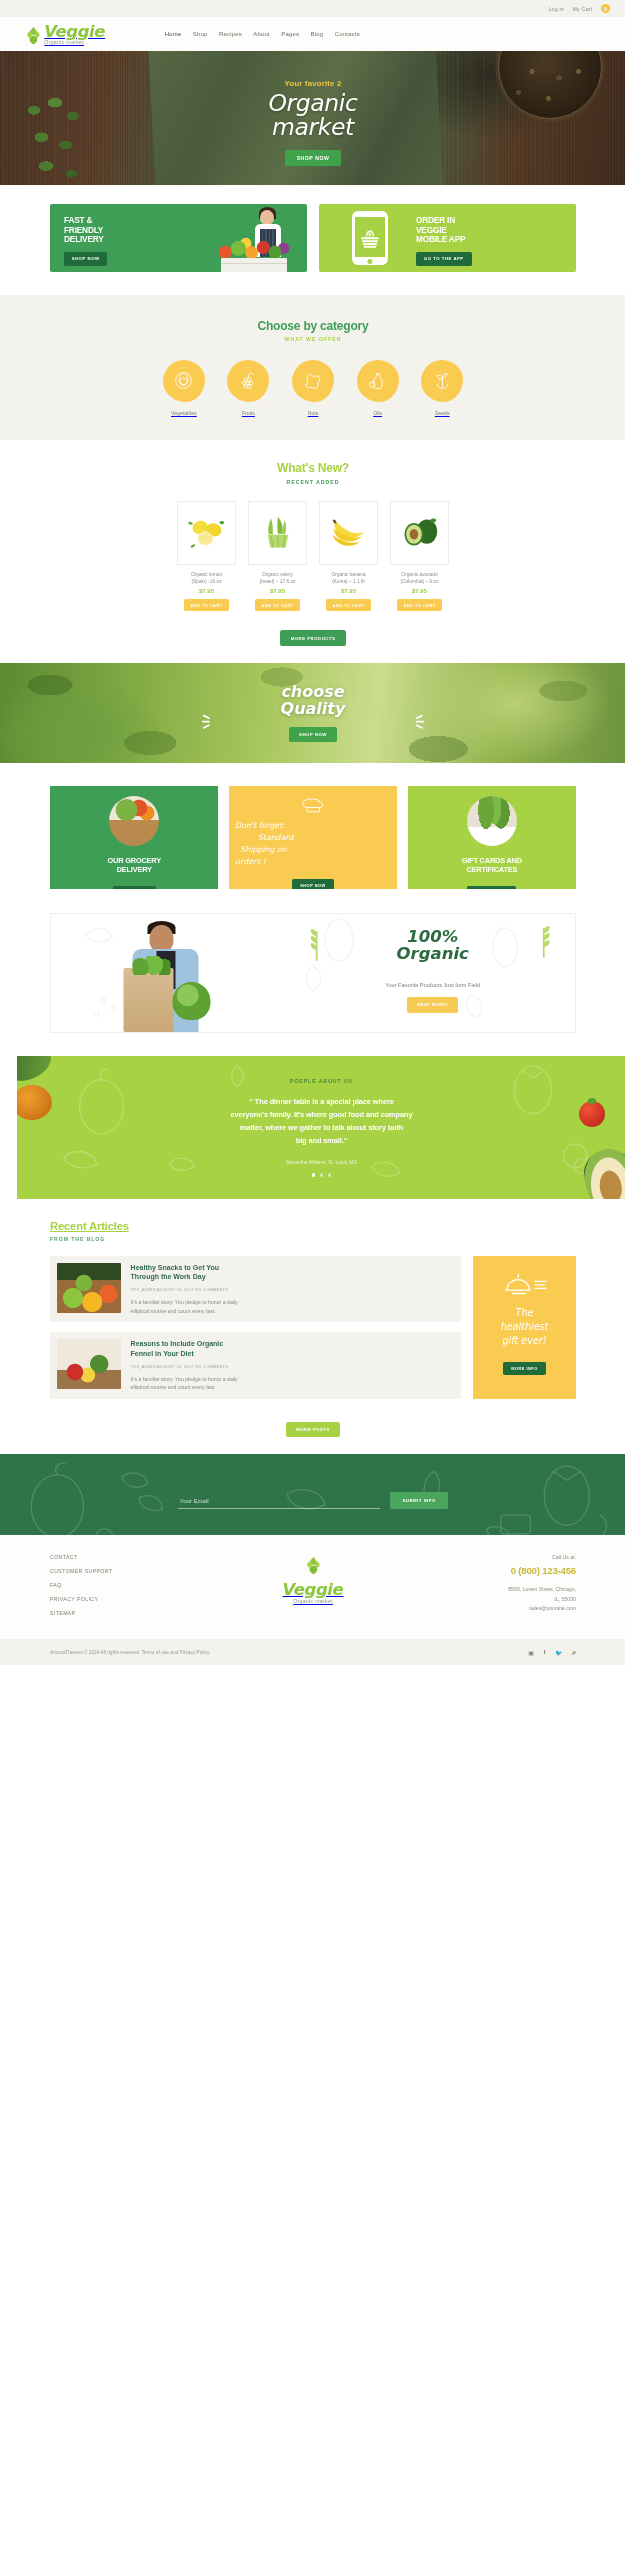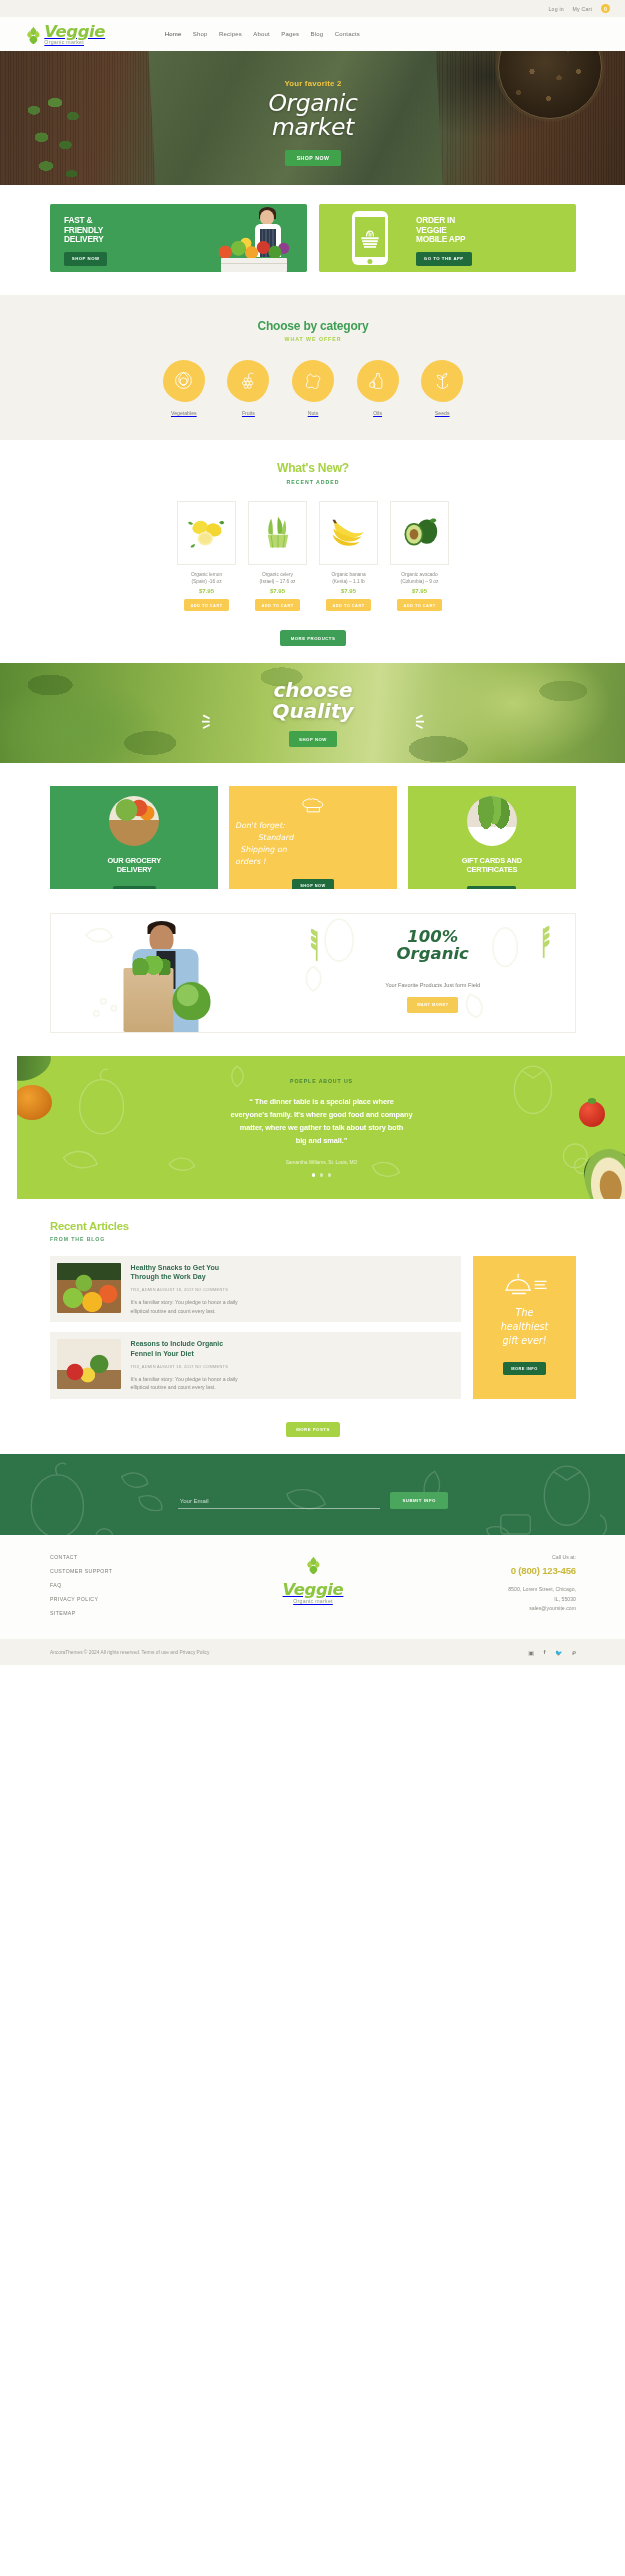--- a/index.html
+++ b/index.html
@@ -238,21 +238,21 @@
       radial-gradient(ellipse 21px 9.6px at 45% 14%, rgba(90,130,45,.35) 0 100%, transparent),
       radial-gradient(ellipse 29.5px 13px at 70% 86%, rgba(60,100,30,.35) 0 100%, transparent),
       radial-gradient(ellipse 24px 10.4px at 90% 28%, rgba(80,120,40,.35) 0 100%, transparent);
   }
   .quality-inner {
     position:relative; z-index:2; height:100%;
     display:flex; flex-direction:column; align-items:center; justify-content:center;
   }
   .quality-title {
     font-family:"DejaVu Sans", sans-serif; font-style: italic; font-weight:bold;
-    font-size: 20px; color:#fff; text-align:center; line-height:1.05;
+    font-size: 16px; color:#fff; text-align:center; line-height:1.05;
     text-shadow: 0 0.9px 3.5px rgba(0,0,0,.25);
   }
   .quality .btn { margin-top: 9.6px; background:#41a24c; color:#fff; font-size:4.3px; padding:5.2px 10.4px; border-radius:1.7px; }
   .dash-l, .dash-r { position:absolute; top:50%; width:22.6px; height:17.4px; }
   .dash-l { left: 202px; } .dash-r { right: 202px; }
 
   
   .cards { display:flex; gap: 10.4px; padding: 22.6px 50px 21px; background:#fff; }
   .card { flex:1; height: 103px; position:relative; padding-top: 10.4px; text-align:center; overflow:hidden;}
   .card-1 { background:#3f9e55; }
@@ -350,21 +350,21 @@
     position:absolute; left:-12px; top:-7px; width:47px;height:29.5px;border-radius:50%;
     background:linear-gradient(120deg,#3f6b28,#6ea33c); transform:rotate(-25deg);
   }
   .pumpkin {
     position:absolute; left:-5.2px; top: 29.5px; width:40px;height:35px;border-radius:50%;
     background:radial-gradient(circle at 40% 35%, #f0a02e 0%, #c96f14 80%);
   }
 
   
   .articles { background:#fff; padding: 21px 50px 17.4px; }
-  .art-head-title { font-size:11.3px; font-weight:bold; color:#a7d243; letter-spacing:-0.2px;}
+  .art-head-title { font-size:11.3px; font-weight:bold; color:#a7d243; letter-spacing:-0.2px;text-decoration:underline;}
   .art-head-sub { font-size:5.2px; color:#57a06a; font-weight:bold; letter-spacing:0.9px; margin-top:3.5px;}
   .art-body { display:flex; gap: 12px; margin-top: 14px; }
   .art-list { flex: 1 1 auto; width: 321px; }
   .art-item { display:flex; gap: 9.6px; background:#f4f2ec; padding: 7px; }
   .art-item + .art-item { margin-top: 10.4px; }
   .art-thumb { width: 64px; height: 50px; flex:none; border-radius:0.9px; overflow:hidden;}
   .thumb-citrus{width:100%;height:100%;
     background:radial-gradient(circle at 25% 70%,#8cc63e 0 9.6px,transparent 10.4px),
                radial-gradient(circle at 55% 78%,#f5b721 0 9.6px,transparent 10.4px),
                radial-gradient(circle at 80% 62%,#e9622a 0 8.7px,transparent 9.6px),

